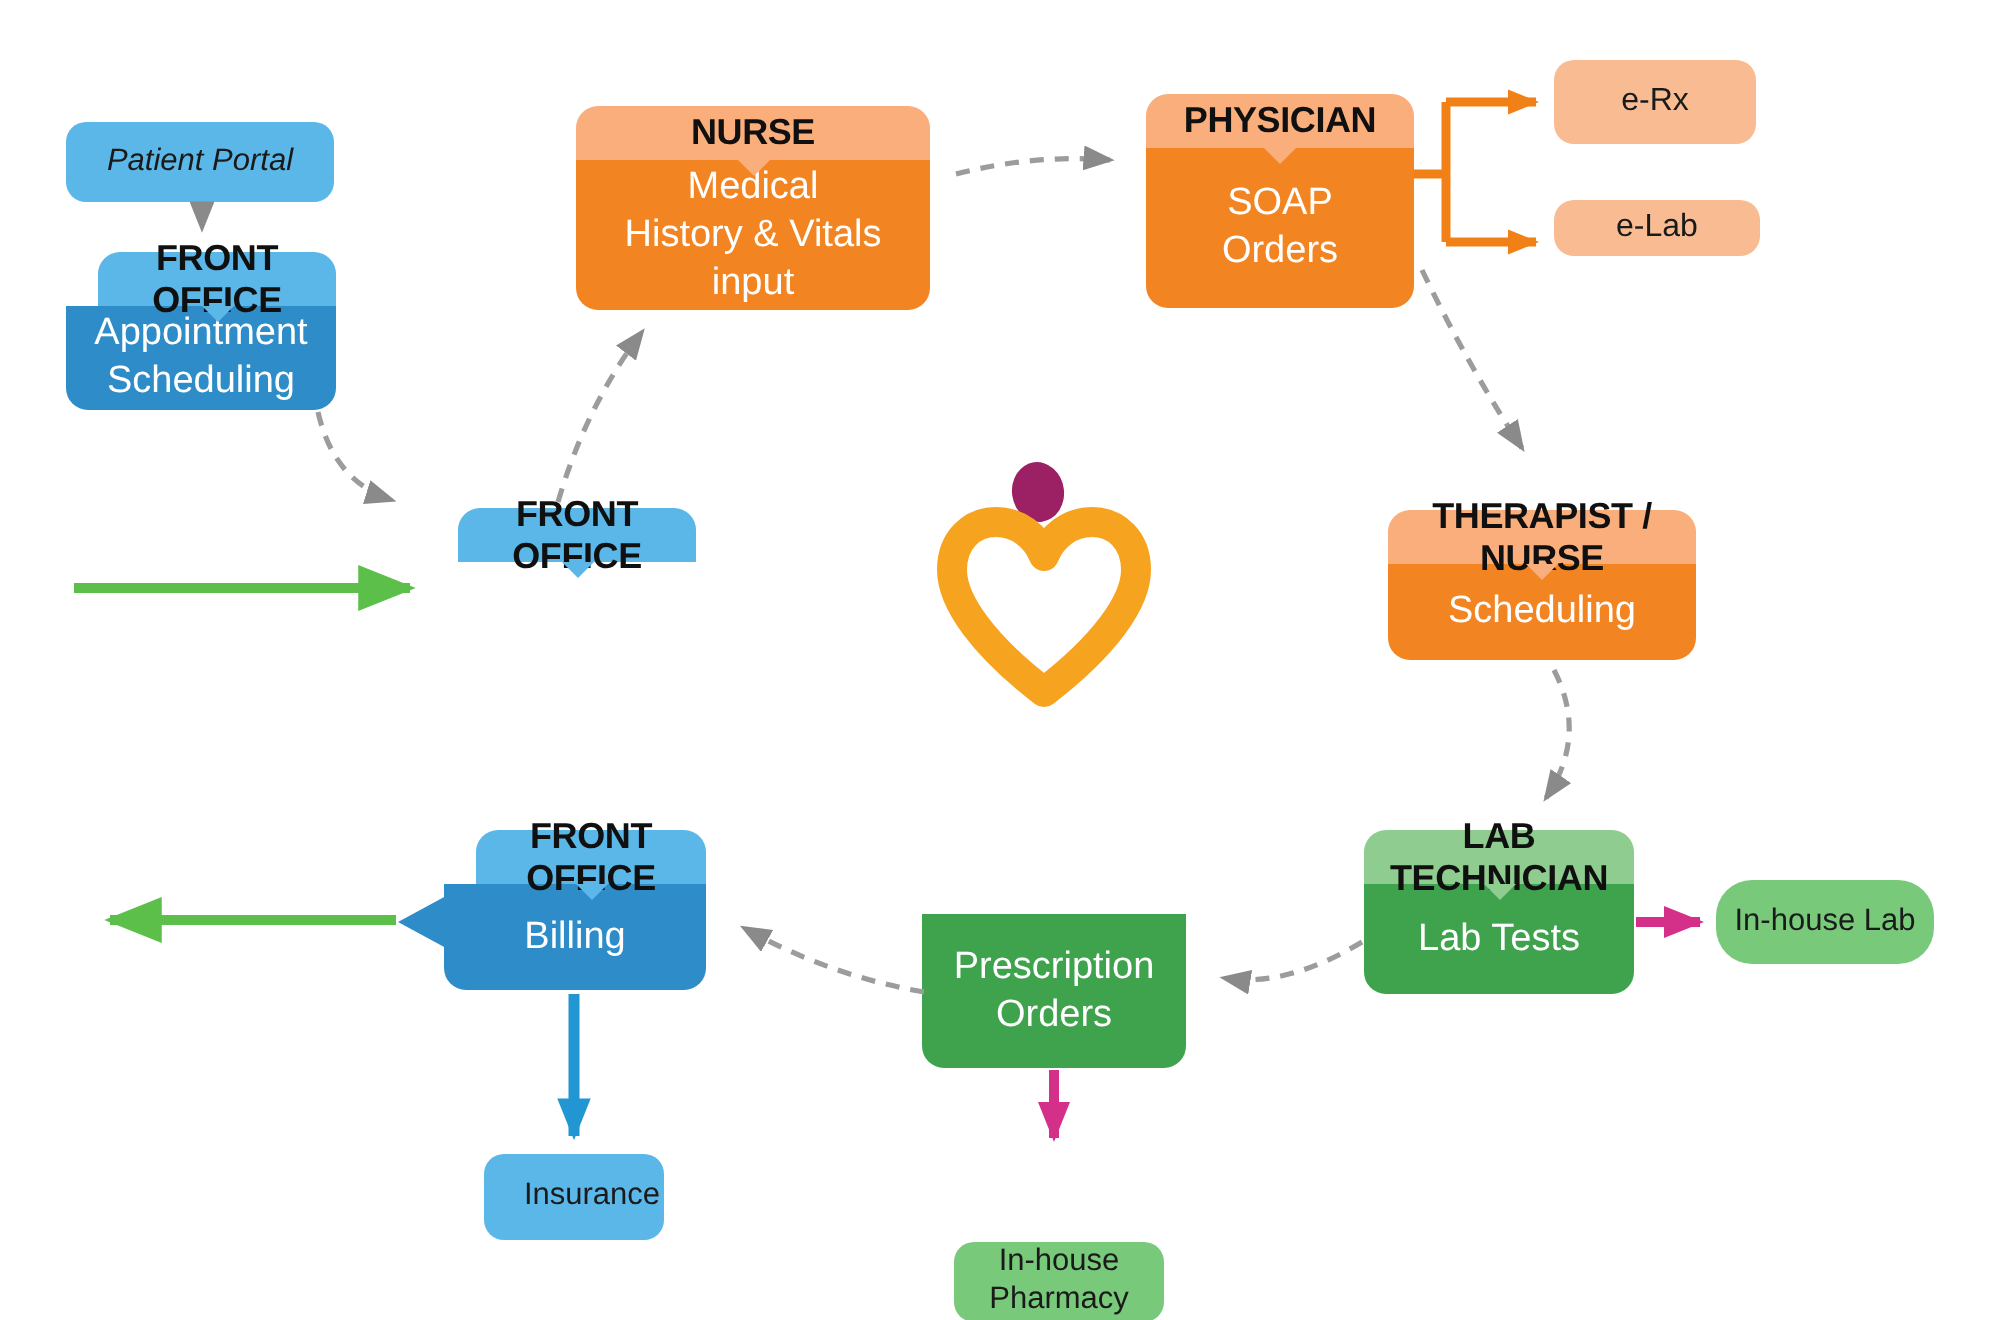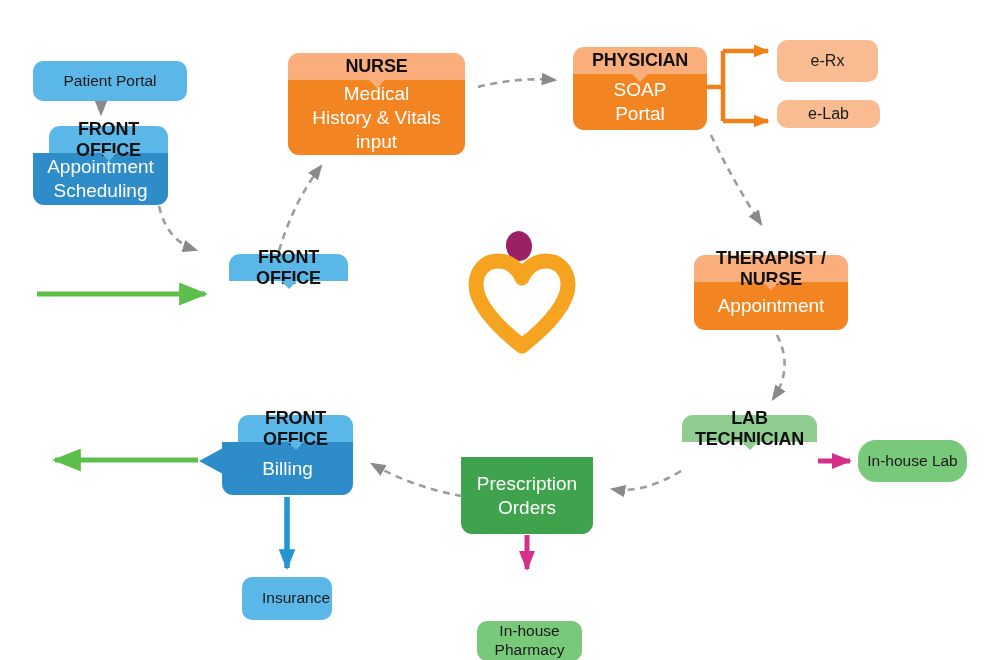--- a/index.html
+++ b/index.html
@@ -35,25 +35,25 @@
   .tail-left::before{content:"";position:absolute;right:99%;top:33px;
 
             border-top:13px solid transparent;border-bottom:13px solid transparent;
             border-right:24px solid var(--blue-dark);}
 </style>
 </head>
 <body>
 
 <div id="stage">
 
-  <div class="node simple fill-blue" style="left:33px;top:61px;width:154px;height:40px;">
+  <div class="node simple fill-blue" style="left:33px;top:61px;width:134px;height:40px;font-style:italic;">
       <span>Patient Portal</span>
     </div>
 
-  <div class="node simple fill-orange" style="left:777px;top:30px;width:101px;height:42px;font-size:16px;margin-top:10px;">
+  <div class="node simple fill-orange" style="left:777px;top:30px;width:101px;height:42px;font-size:16px;">
       <span>e-Rx</span>
     </div>
 
   <div class="node simple fill-orange" style="left:777px;top:100px;width:103px;height:28px;font-size:16px;">
       <span>e-Lab</span>
     </div>
 
   <div class="node simple fill-green" style="left:858px;top:440px;width:109px;height:42px;border-radius:18px;">
       <span>In-house Lab</span>
     </div>
@@ -69,36 +69,37 @@
   <div class="node two blue" style="left:33px;top:126px;width:135px;height:77px;">
     <div class="hdr">FRONT OFFICE</div>
     <div class="bdy">Appointment Scheduling</div>
   </div>
 
   <div class="node two orange" style="left:288px;top:53px;width:177px;height:79px;">
     <div class="hdr">NURSE</div>
     <div class="bdy">Medical History &amp; Vitals input</div>
   </div>
 
-  <div class="node two orange" style="left:573px;top:47px;width:134px;height:83px;">
+  <div class="node two orange" style="left:573px;top:47px;width:134px;height:107px;">
     <div class="hdr">PHYSICIAN</div>
-    <div class="bdy">SOAP Portal</div>
+    <div class="bdy">SOAP Orders</div>
   </div>
 
   <div class="node two blue" style="left:213px;top:254px;width:135px;height:78px;">
     <div class="hdr">FRONT OFFICE</div>
   </div>
 
   <div class="node two orange" style="left:694px;top:255px;width:154px;height:75px;">
     <div class="hdr">THERAPIST / NURSE</div>
-    <div class="bdy">Appointment</div>
+    <div class="bdy">Scheduling</div>
   </div>
 
   <div class="node two green" style="left:682px;top:415px;width:135px;height:82px;">
     <div class="hdr">LAB TECHNICIAN</div>
+    <div class="bdy">Lab Tests</div>
   </div>
 
   <div class="node two green" style="left:461px;top:457px;width:132px;height:77px;">
     <div class="bdy">Prescription Orders</div>
   </div>
 
   <div class="node two blue tail-left" style="left:222px;top:415px;width:131px;height:80px;">
     <div class="hdr">FRONT OFFICE</div>
     <div class="bdy">Billing</div>
   </div>

